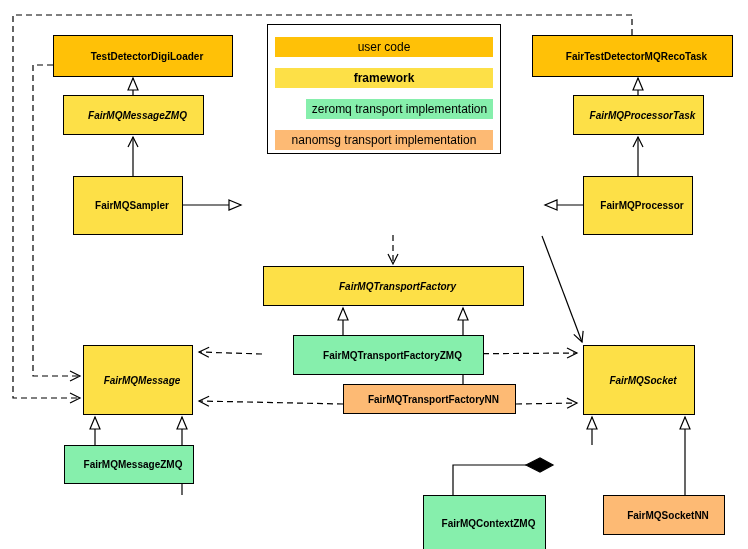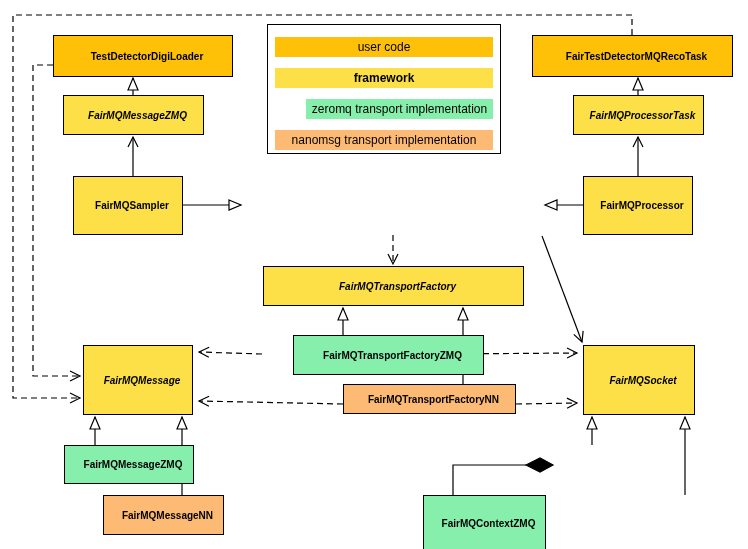--- a/index.html
+++ b/index.html
@@ -116,20 +116,20 @@
     </div>
   <div class="node cat-framework abstract" style="left:83px;top:345px;width:110px;height:70px">
       <span>FairMQMessage</span>
     </div>
   <div class="node cat-framework abstract" style="left:583px;top:345px;width:112px;height:70px">
       <span>FairMQSocket</span>
     </div>
   <div class="node cat-zeromq" style="left:33px;top:445px;width:130px;height:39px">
       <span>FairMQMessageZMQ</span>
     </div>
-  <div class="node cat-nanomsg" style="left:103px;top:495px;width:121px;height:40px">
-      <span>FairMQMessageNN</span>
-    </div>
   <div class="node cat-zeromq" style="left:392px;top:495px;width:123px;height:56px">
       <span>FairMQContextZMQ</span>
+    </div>
+  <div class="node cat-nanomsg" style="left:603px;top:495px;width:122px;height:40px">
+      <span>FairMQSocketNN</span>
     </div>
 
 </div>
 
 </body></html>

